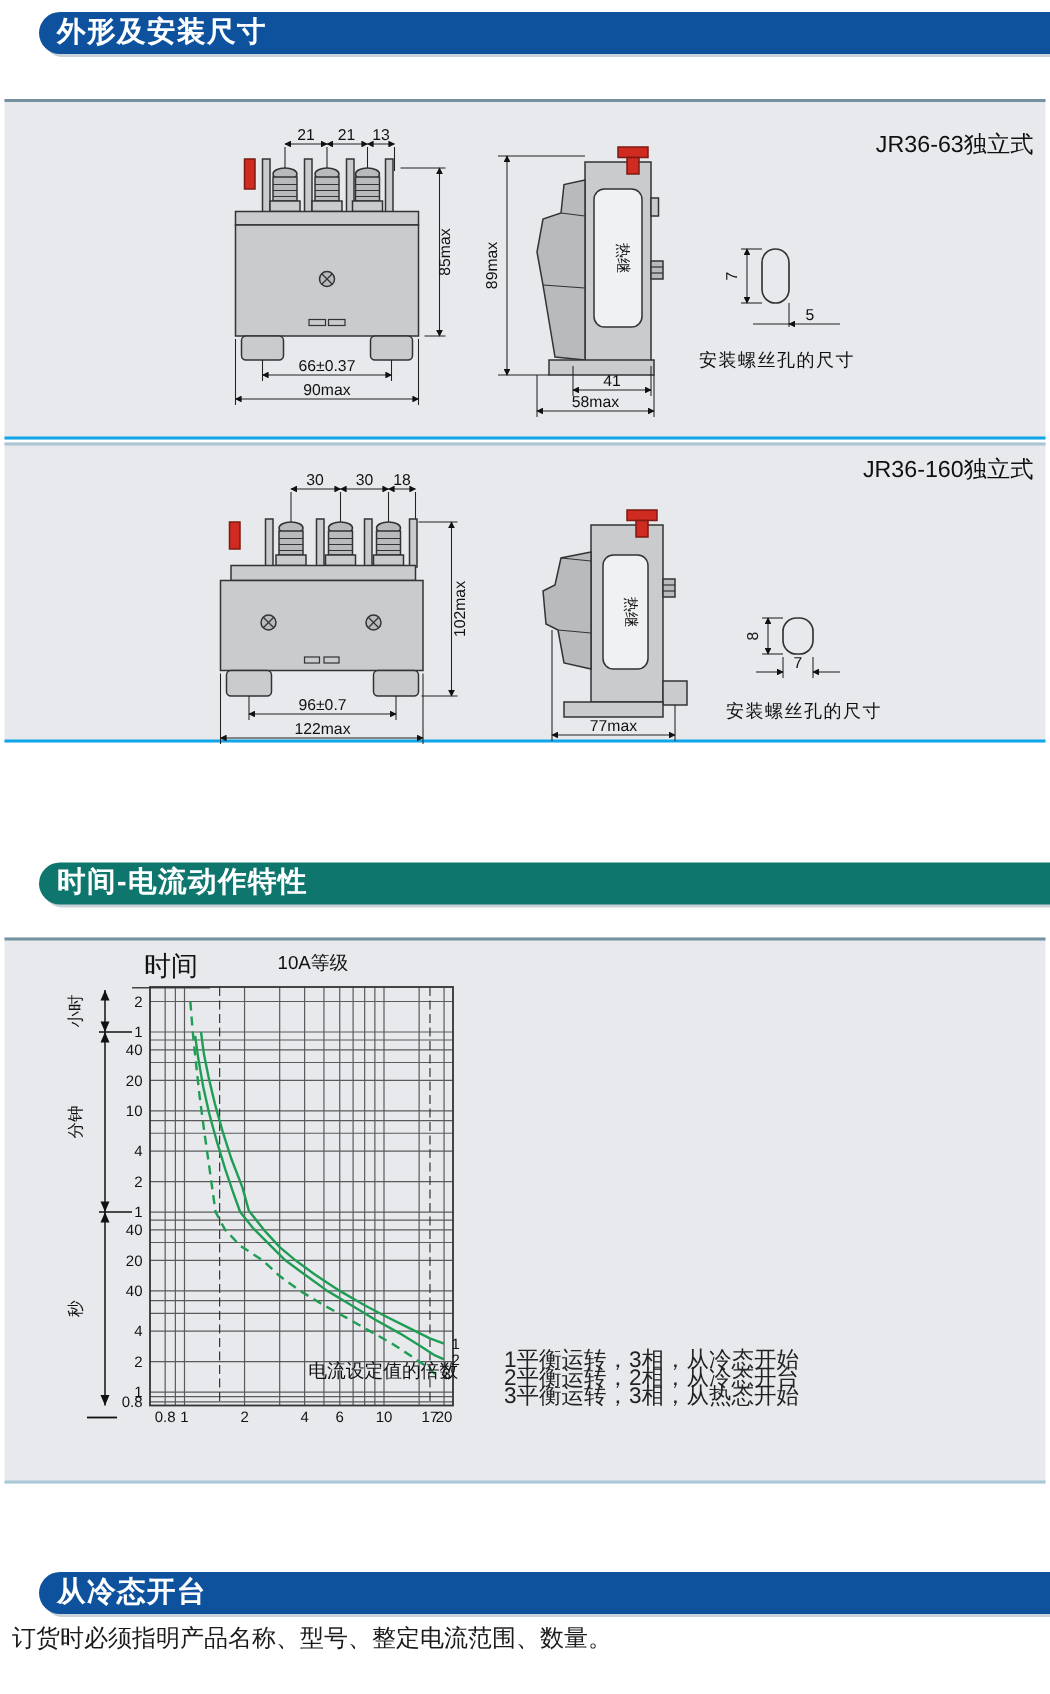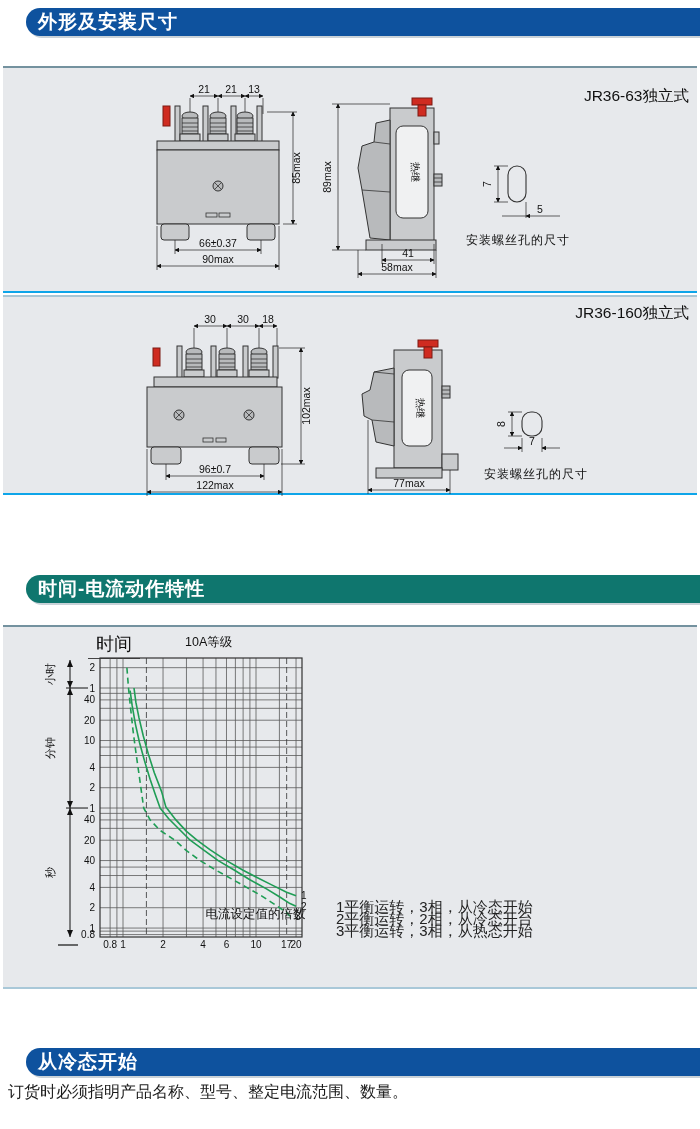--- a/index.html
+++ b/index.html
@@ -341,18 +341,18 @@
     </svg>
 
   <div class="chart-label" style="left:183px;top:906px;width:145px;text-align:center;font-size:12.5px">电流设定值的倍数</div>
   <div id="chart-legend" style="position:absolute;left:336px;top:901px">
       <div>1平衡运转，3相，从冷态开始</div>
       <div>2平衡运转，2相，从冷态开台</div>
       <div>3平衡运转，3相，从热态开始</div>
     </div>
 
   <div class="sec-hdr" style="top: 1048px; background: rgb(14, 82, 158);">
-    <span>从冷态开始</span>
+    <span>从冷态开台</span>
   </div>
 
   <div class="para" style="top:1082px">订货时必须指明产品名称、型号、整定电流范围、数量。</div>
 
 </div>
 
 </body></html>

